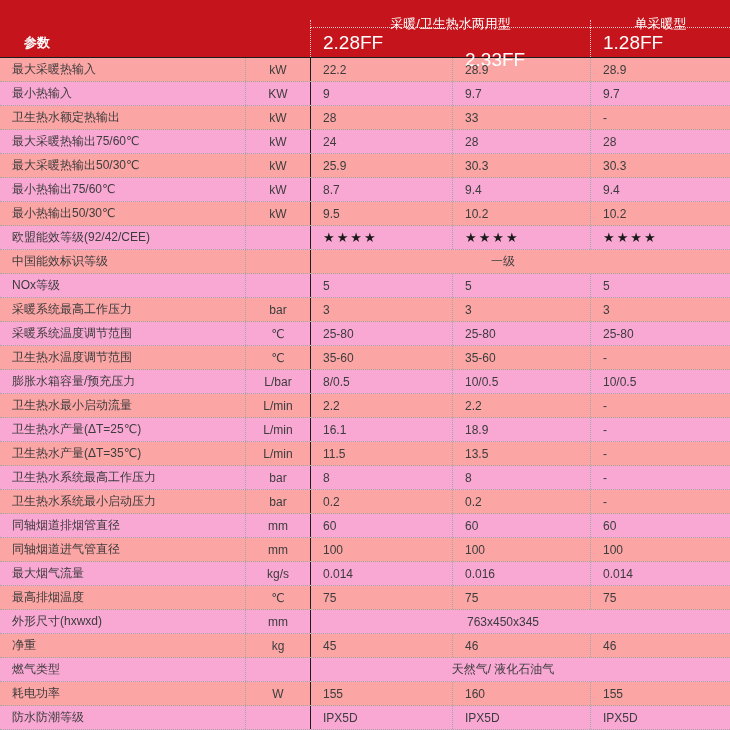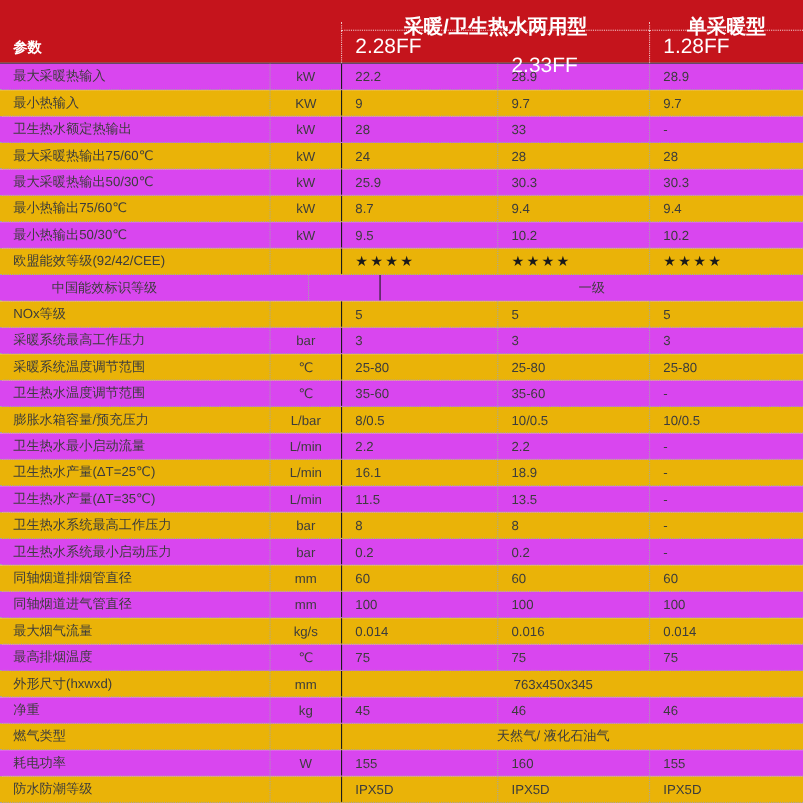--- a/index.html
+++ b/index.html
@@ -14,49 +14,49 @@
   
   .thead {
     background: #c5141c;
     height: 57px;
     color: #ffffff;
   }
   .h-top { display: flex; height: 28px; }
   .h-blank { width: 310px; }
   .h-group {
     display: flex; align-items: center; justify-content: center;
-    font-size: 18px; font-weight: bold;
+    font-size: 13px; font-weight: normal;
     border-left: 1px dotted rgba(255,255,255,0.75);
     border-bottom: 1px dotted rgba(255,255,255,0.75);
     margin-top: 20px;
   }
   .g1 { width: 280px; }
   .g2 { flex: 1; }
   .h-bottom { display: flex; height: 29px; }
   .h-param {
     width: 310px; display: flex; align-items: center;
-    padding-left: 12px; font-size: 13px; font-weight: bold;
+    padding-left: 24px; font-size: 13px; font-weight: bold;
   }
   .h-model {
     display: flex; align-items: center; padding-left: 12px;
     font-size: 19px; font-weight: normal;
     border-left: 1px dotted rgba(255,255,255,0.75);
   }
   .m0 { width: 142px; }
   .m1 { width: 138px; margin-top: 32px; }
   .m2 { width: 140px; }
 
   
   .tbody { border-top: 1px solid #1c1c1c; }
   .row {
     display: flex; height: 24px;
     border-bottom: 1px dotted #a5a5a5;
-    background: #eab308;
-  }
-  .row.shaded { background: #d946ef; justify-content: flex-end; }
+    background: #f9a8d4;
+  }
+  .row.shaded { background: #fca5a5; }
   .cell {
     display: flex; align-items: center;
     font-size: 12px; color: #3c3c3c; height: 100%;
     white-space: nowrap; overflow: hidden;
   }
   .label-cell { width: 245px; padding-left: 12px; }
   .unit-cell {
     width: 65px; justify-content: center;
     border-left: 1px dotted #a5a5a5;
   }

